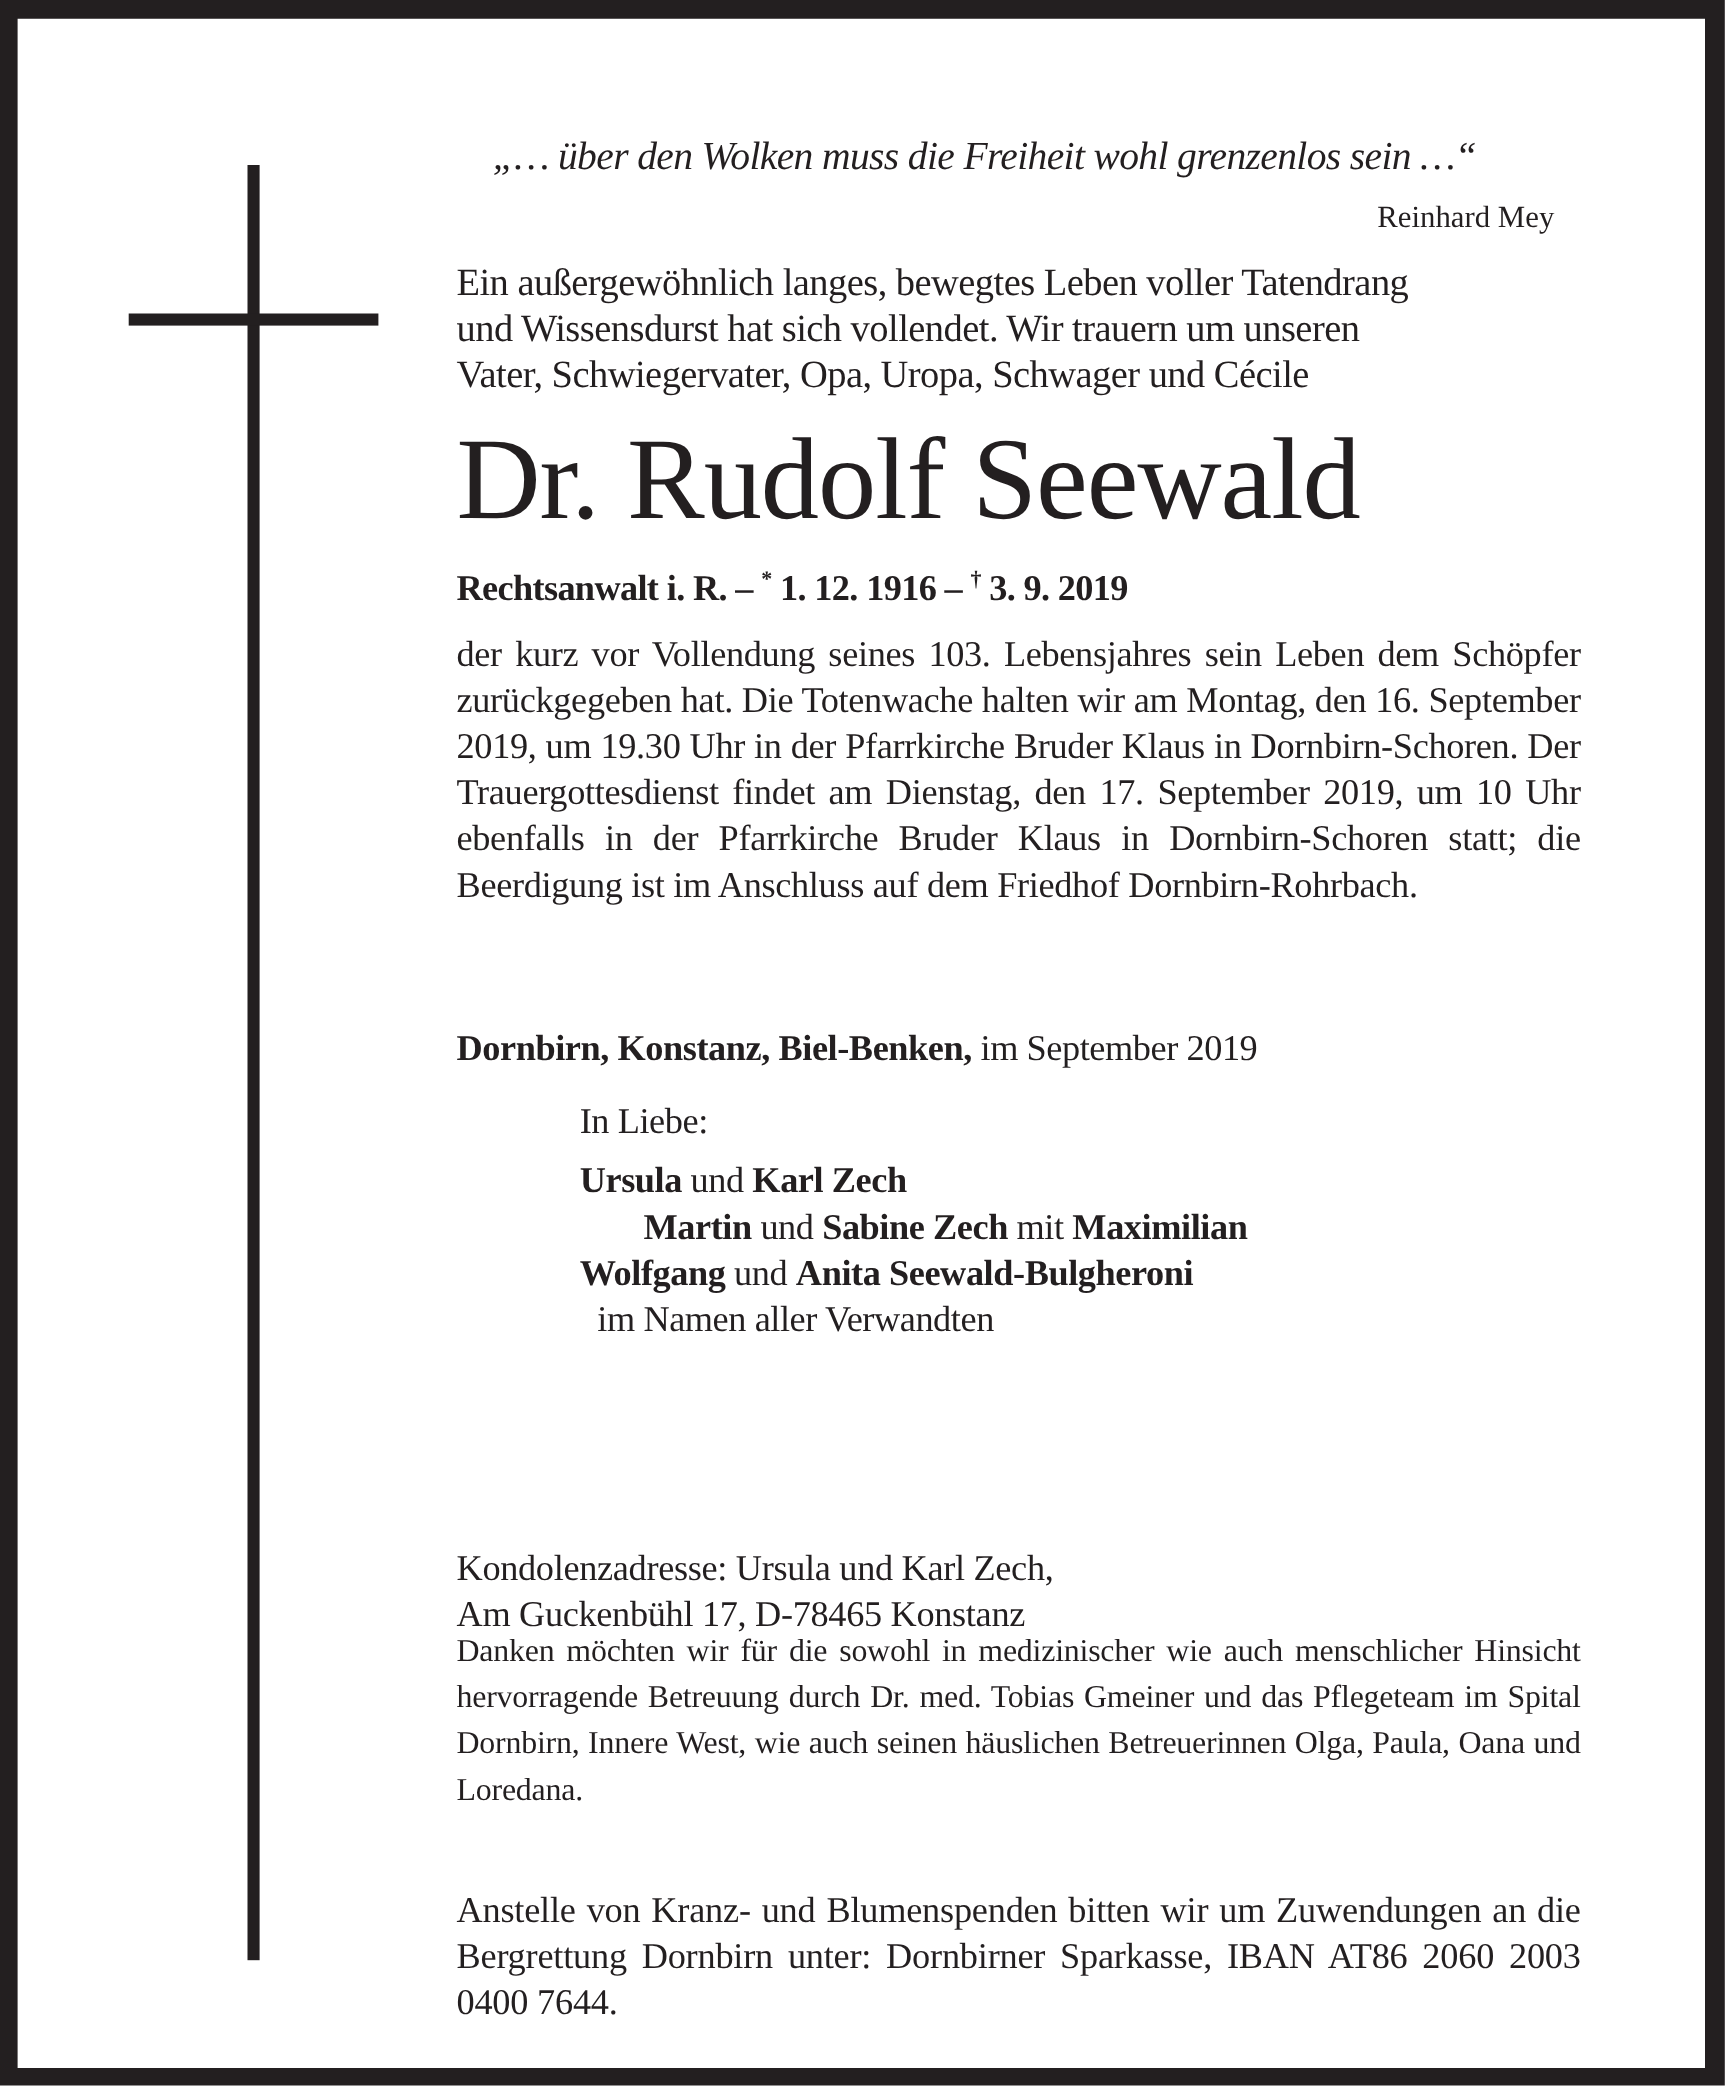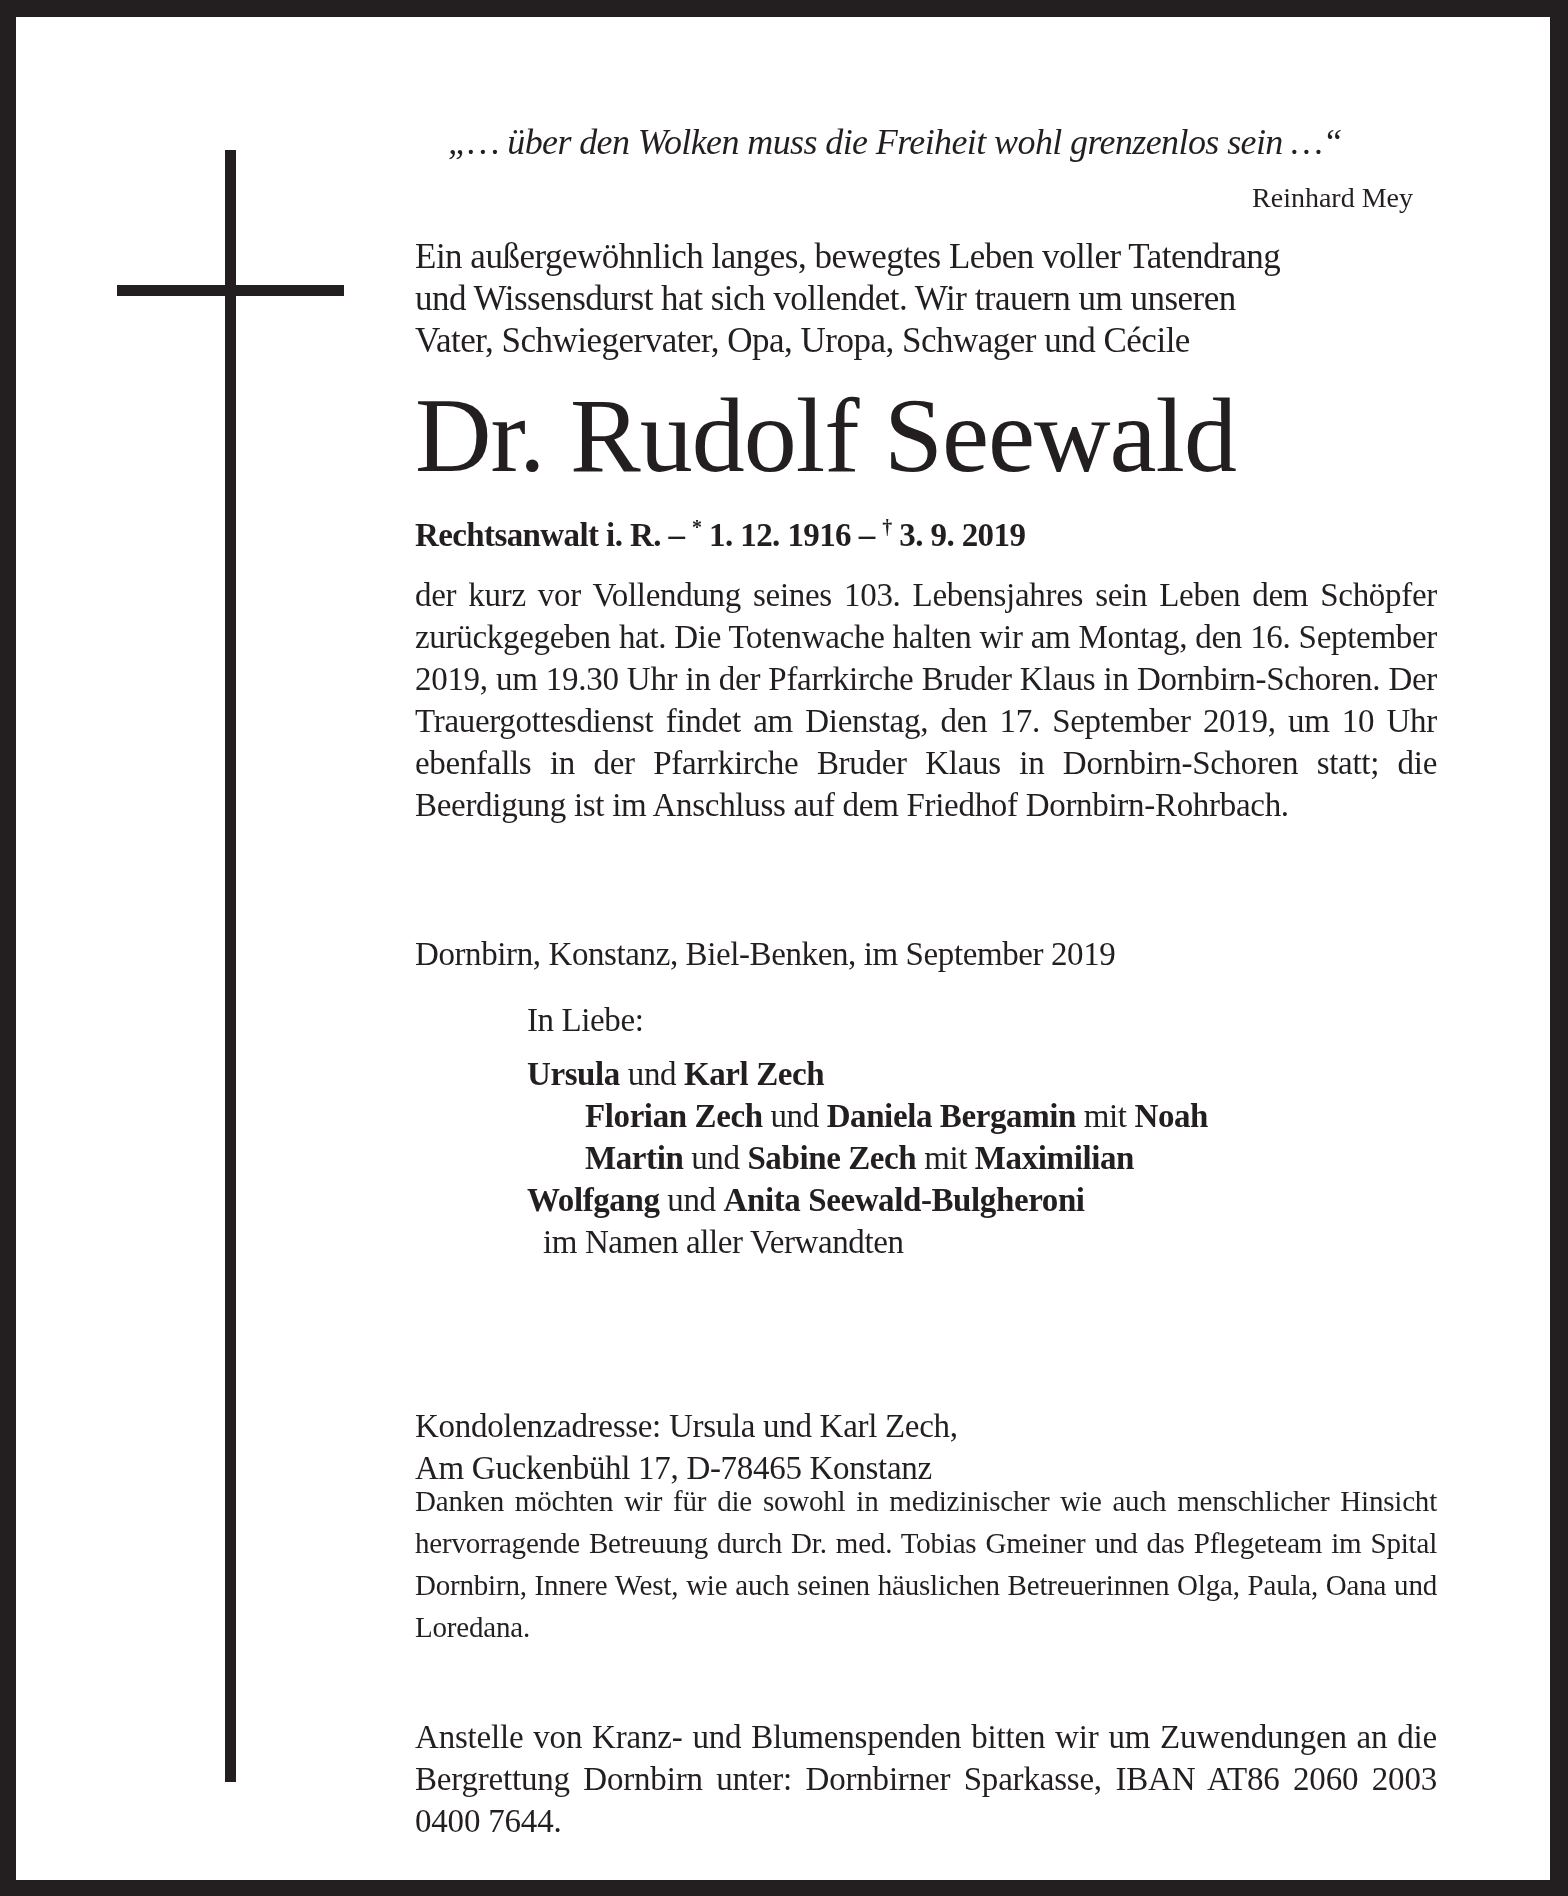--- a/index.html
+++ b/index.html
@@ -17,21 +17,21 @@
          font-family: "Liberation Serif", "DejaVu Serif", serif; }
   .quote { top: 120px; font-style: italic; font-size: 36px; line-height: 44px; letter-spacing: -0.6px; margin-left: 33px; }
   .attrib { top: 180px; width: 998px; text-align: right; font-size: 28px; line-height: 36px; }
   .intro { top: 236px; font-size: 35px; line-height: 42px; letter-spacing: -0.5px; }
   .intro div { white-space: nowrap; }
   .name { top: 380px; font-size: 106px; line-height: 112px; letter-spacing: -1px; white-space: nowrap; }
   .subtitle { top: 506px; font-size: 33px; line-height: 42px; font-weight: bold; letter-spacing: -0.6px; white-space: nowrap; }
   .subtitle sup { font-size: 20px; vertical-align: 12px; }
   .body { top: 574px; font-size: 33px; line-height: 42px; text-align: justify; text-align-last: left; letter-spacing: -0.3px; }
   .place { top: 933px; font-size: 33px; line-height: 42px; white-space: nowrap; letter-spacing: -0.4px; }
-  .place b { font-weight: normal; }
+  .place b { font-weight: bold; }
   .family { top: 999px; left: 527px; width: 920px; font-size: 33px; line-height: 42px; letter-spacing: -0.4px; }
   .family .row { white-space: nowrap; }
   .family .inl { padding-left: 58px; }
   .family b { font-weight: bold; }
   .family .gap { height: 12px; }
   .address { top: 1373px; font-size: 33px; line-height: 42px; letter-spacing: -0.3px; margin-top: 32px; }
   .address div { white-space: nowrap; }
   .thanks { top: 1480px; font-size: 29px; line-height: 42px; text-align: justify; text-align-last: left; letter-spacing: -0.2px; }
   .donation { top: 1716px; font-size: 33px; line-height: 42px; text-align: justify; text-align-last: left; letter-spacing: -0.2px; }
 </style>
@@ -58,21 +58,20 @@
 
 <div class="col body">der kurz vor Vollendung seines 103. Lebensjahres sein Leben dem Schöpfer zurückgegeben hat. Die Totenwache halten wir am Montag, den 16. September 2019, um 19.30 Uhr in der Pfarrkirche Bruder Klaus in Dornbirn-Schoren. Der Trauergottesdienst findet am Dienstag, den 17. September 2019, um 10 Uhr ebenfalls in der Pfarrkirche Bruder Klaus in Dornbirn-Schoren statt; die Beerdigung ist im Anschluss auf dem Friedhof Dornbirn-Rohrbach.</div>
 
 <div class="col place"><b>Dornbirn, Konstanz, Biel-Benken,</b><span> im September 2019</span></div>
 
 <div class="col family">
   <div class="row">In Liebe:</div>
   <div class="gap"></div>
   <div id="family-rows">
       <div class="row"><b>Ursula</b><span> und </span><b>Karl Zech</b></div>
-      <div class="row inl"><b>Florian Zech</b><span> und </span><b>Daniela Bergamin</b><span> mit </span><b>Noah</b></div>
       <div class="row inl"><b>Martin</b><span> und </span><b>Sabine Zech</b><span> mit </span><b>Maximilian</b></div>
       <div class="row"><b>Wolfgang</b><span> und </span><b>Anita Seewald-Bulgheroni</b></div>
     </div>
   <div class="row" style="margin-left:16px">im Namen aller Verwandten</div>
 </div>
 
 <div class="col address">
   <div>Kondolenzadresse: Ursula und Karl Zech,</div>
   <div>Am Guckenbühl 17, D-78465 Konstanz</div>
 </div>

